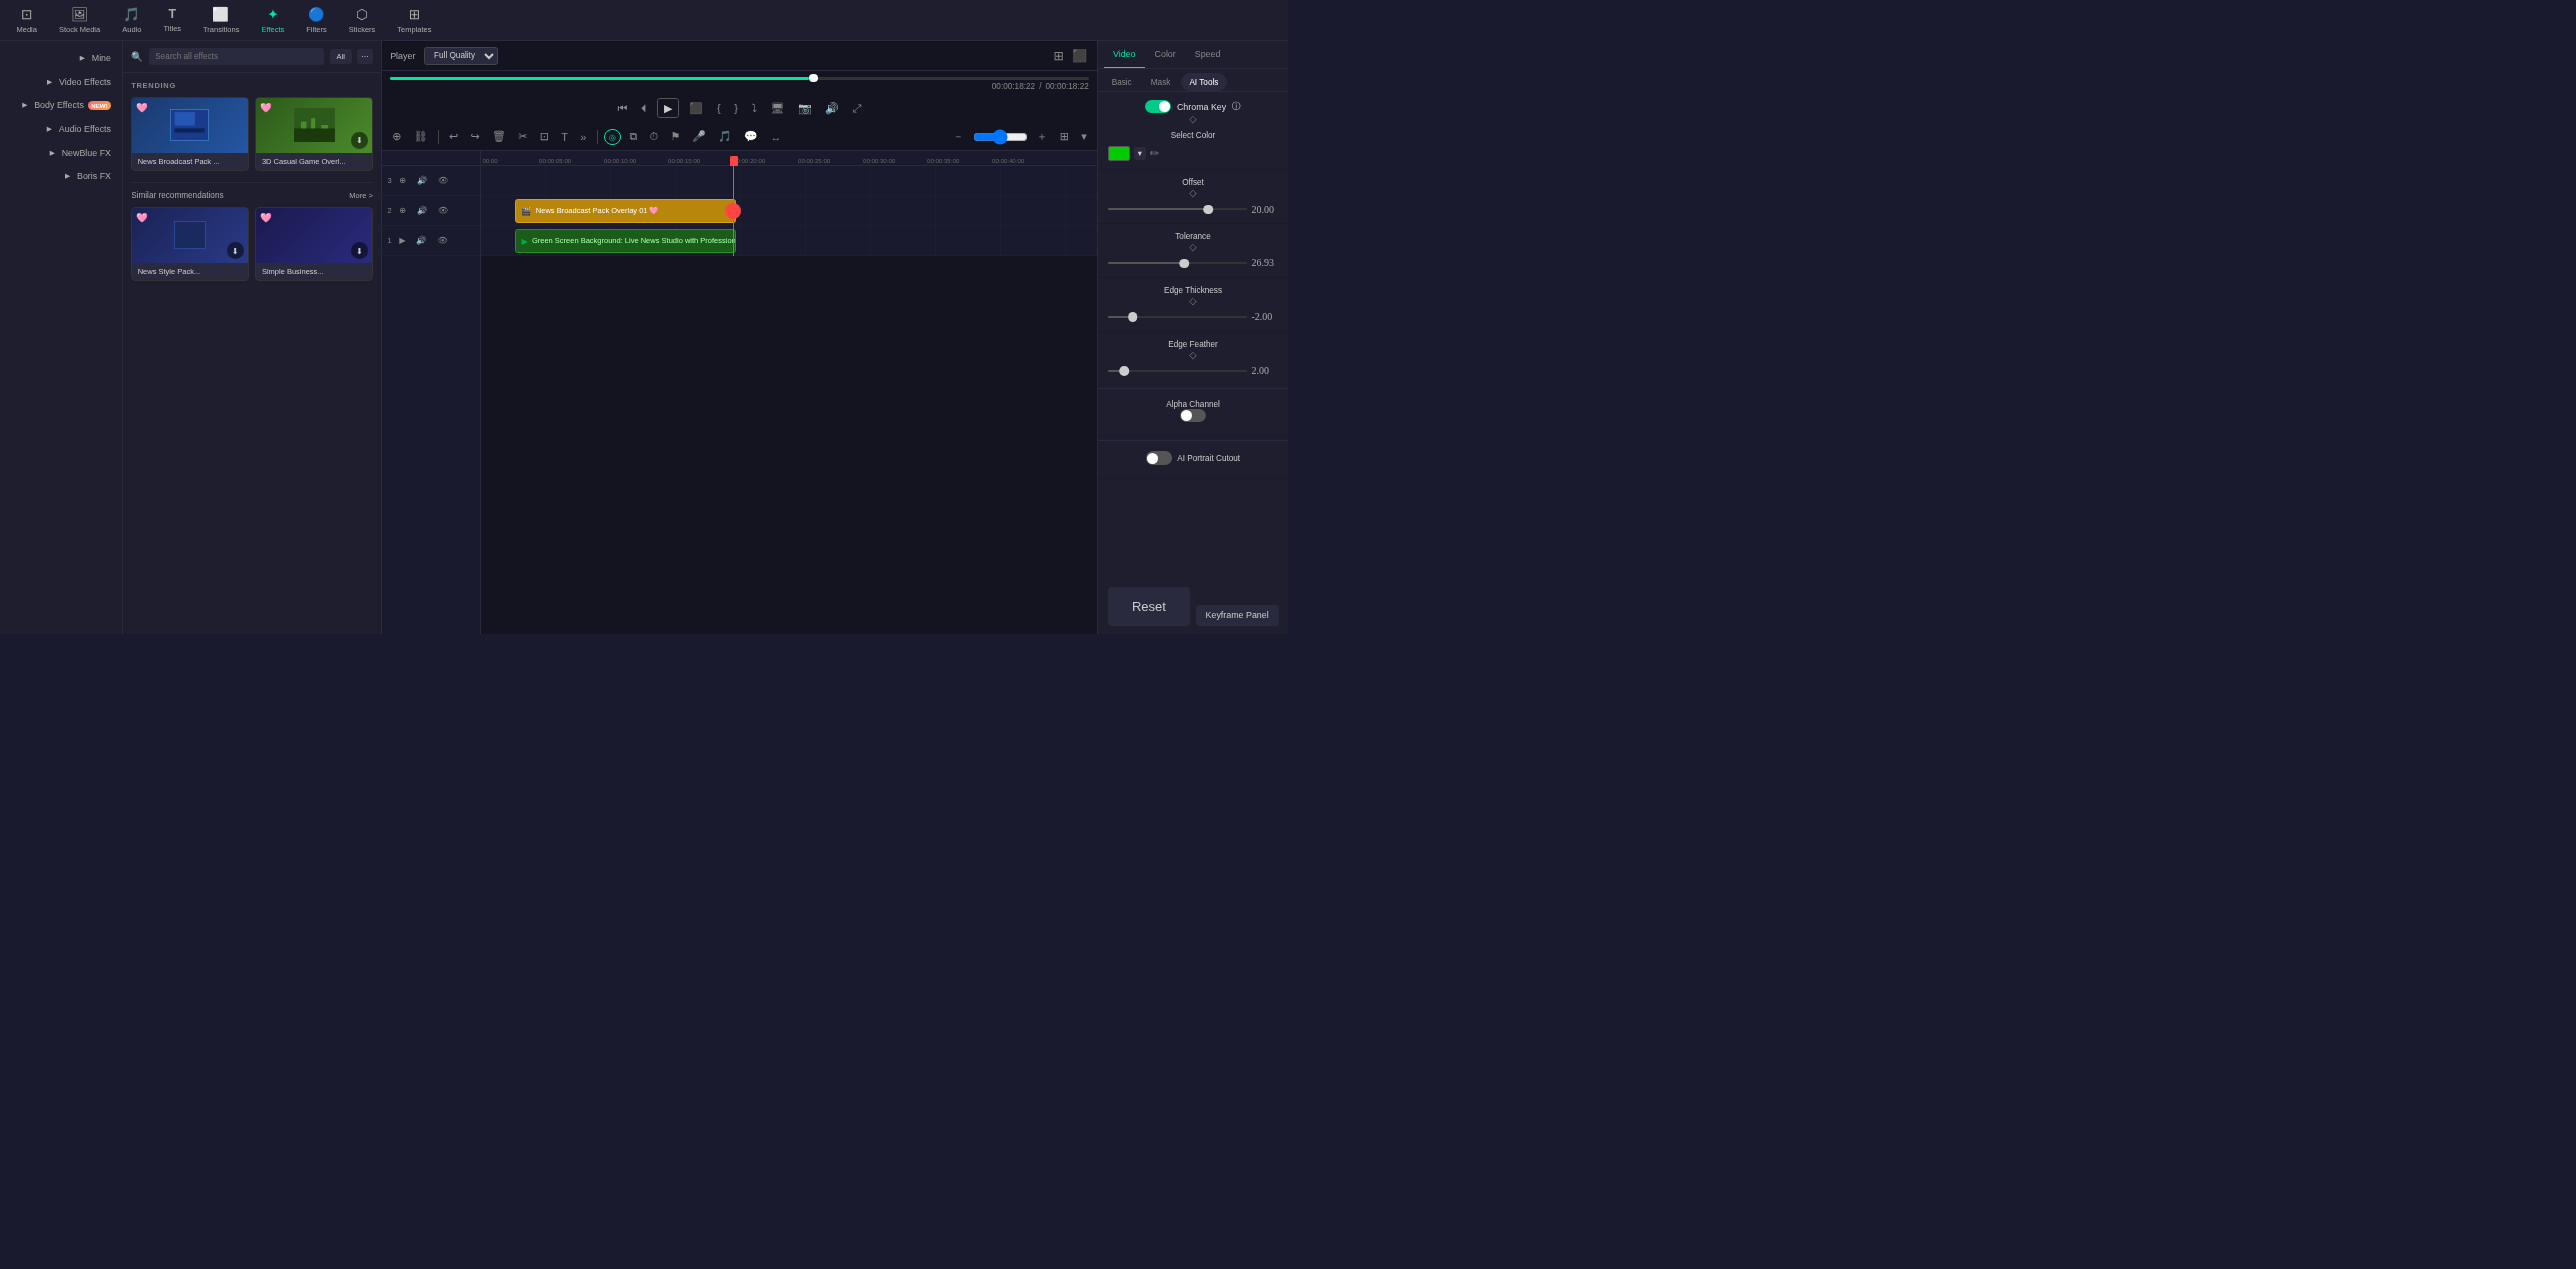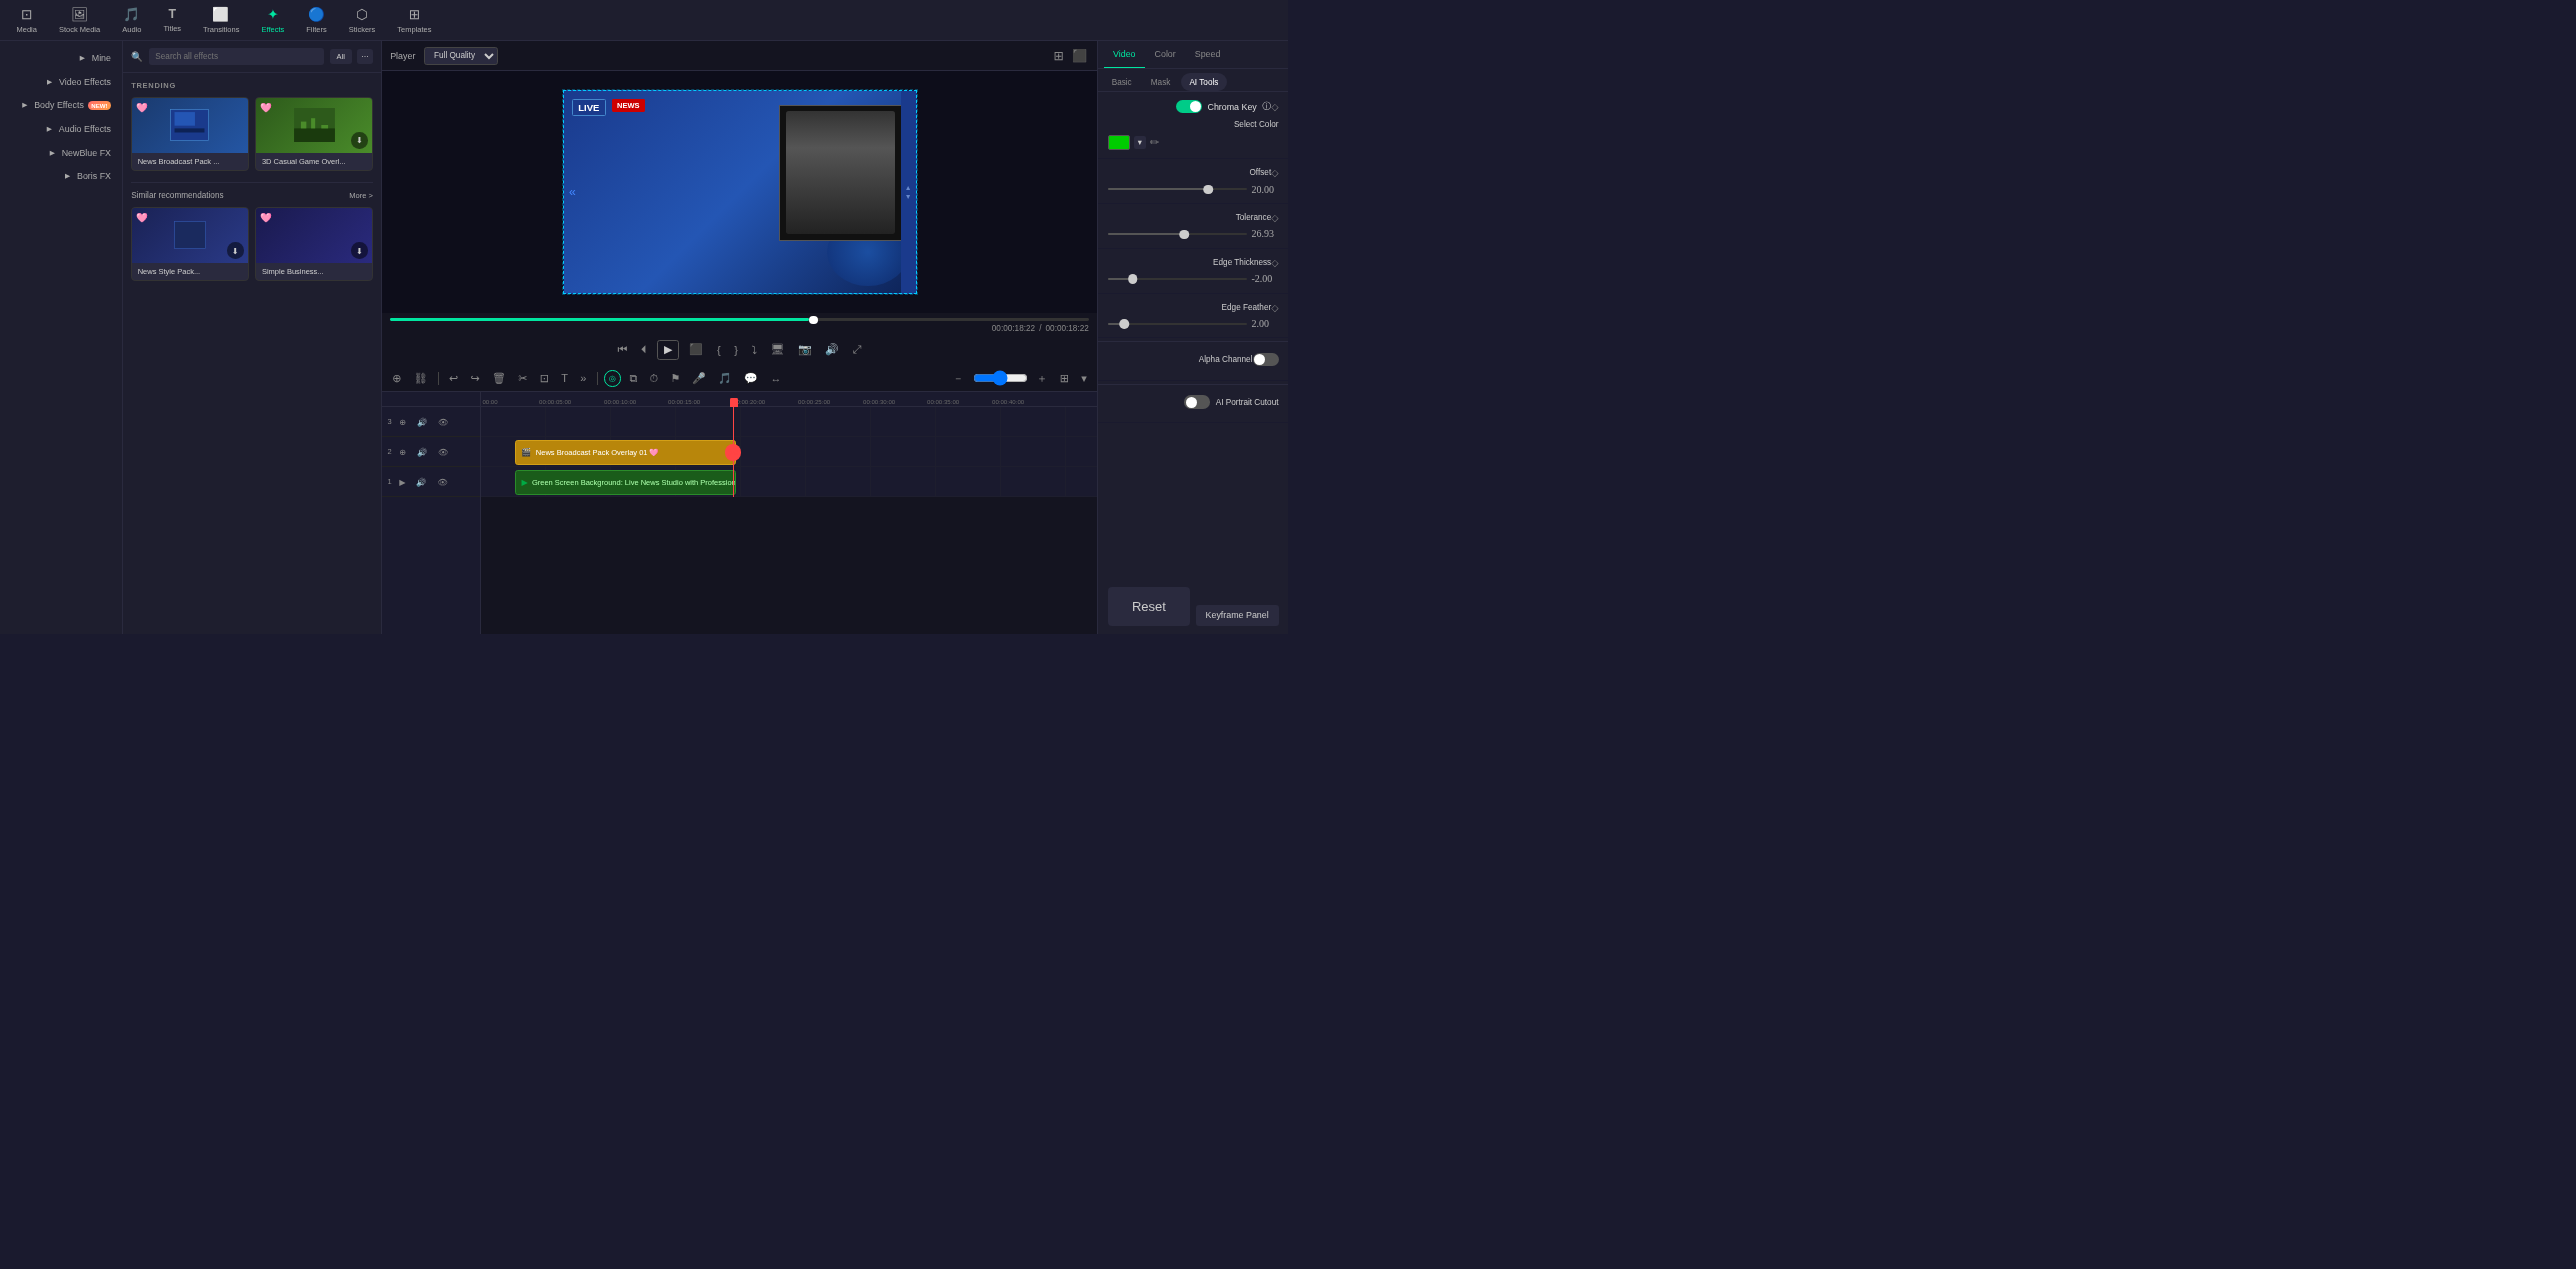--- a/index.html
+++ b/index.html
@@ -554,20 +554,21 @@
     }
     .panel-section {
       padding: 8.2px 9.5px;
       border-bottom: 0.7px solid #1a1a2e;
     }
     .panel-row {
       display: flex;
       align-items: center;
       justify-content: flex-end;
       margin-bottom: 5.5px;
+      flex-direction: column;
     }
     .panel-label {
       font-size: 8.2px;
       color: #ccc;
       display: flex;
       align-items: center;
       gap: 4.1px;
     }
     .diamond-icon {
       color: #888;
@@ -865,44 +866,20 @@
         <span class="player-label">Player</span>
         <select class="quality-select">
           <option>Full Quality</option>
         </select>
         <div class="player-icons">
           <button class="player-icon-btn">⊞</button>
           <button class="player-icon-btn">⬛</button>
         </div>
       </div>
 
-      <div class="video-canvas">
-        <div class="video-frame">
-          <div class="video-bg">
-
-            <div class="live-badge">LIVE</div>
-            <div class="news-badge">NEWS</div>
-
-            <div class="globe-bg"></div>
-
-            <div class="person-box">
-              <div class="person-silhouette"></div>
-            </div>
-
-            <div style="position:absolute;left:5.5px;top:50%;transform:translateY(-50%);color:#4488ff;font-size:12.3px;">«</div>
-
-            <div style="position:absolute;right:0;top:0;bottom:0;width:15px;background:#1a3a8c;display:flex;flex-direction:column;align-items:center;justify-content:center;gap:2.7px;">
-              <span style="color:#6688cc;font-size:6.8px;">▲</span>
-              <span style="color:#6688cc;font-size:6.8px;">▼</span>
-            </div>
-          </div>
-        </div>
-
-        <div style="position:absolute;inset:0;pointer-events:none;border:1.4px dashed rgba(0,200,255,0.3);margin:auto;width:356px;height:206px;"></div>
-      </div>
 
       <div class="timeline-bar-container">
         <div class="progress-bar">
           <div class="progress-fill" style="width:60%;"></div>
           <div class="progress-thumb" style="left:60%;"></div>
         </div>
         <div class="time-display">
           <span>00:00:18:22</span>
           <span>/</span>
           <span>00:00:18:22</span>

